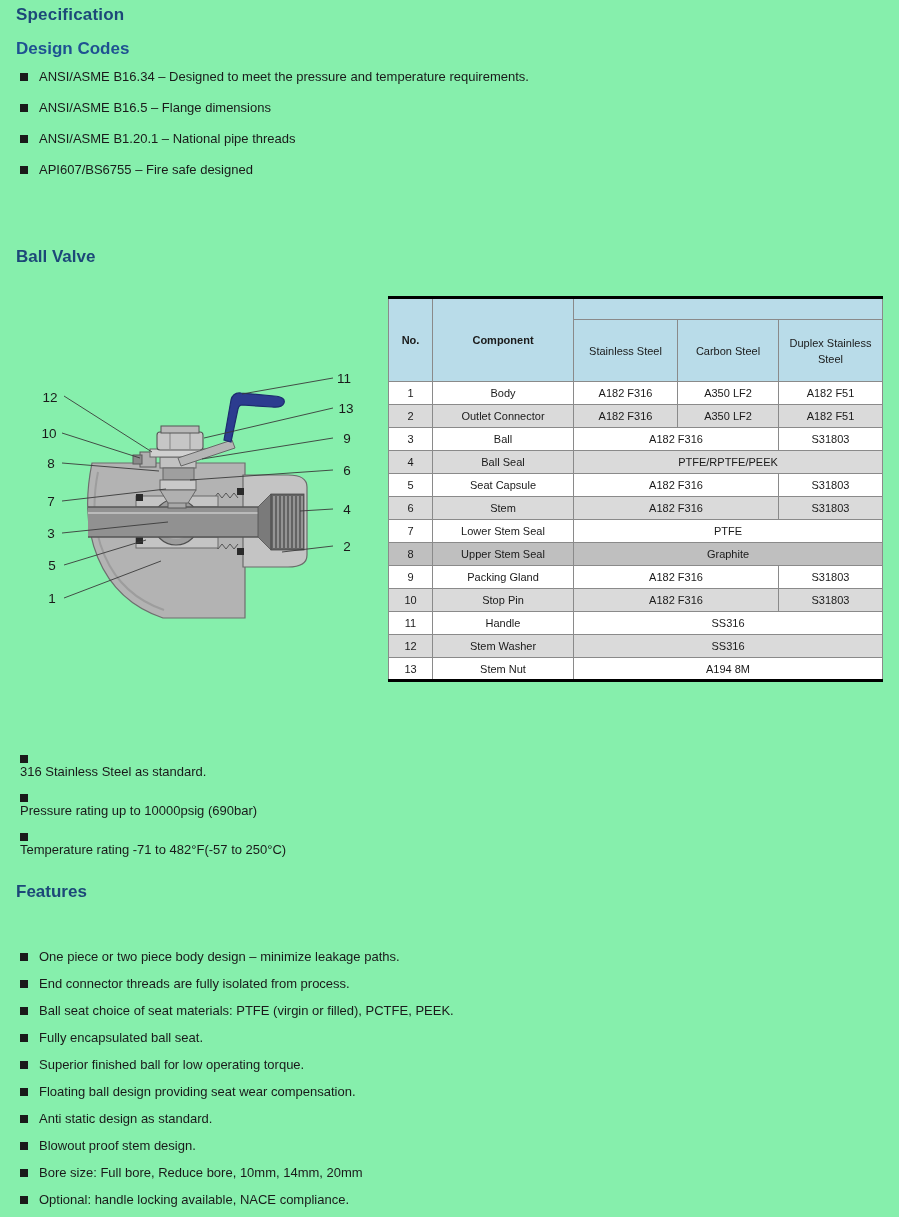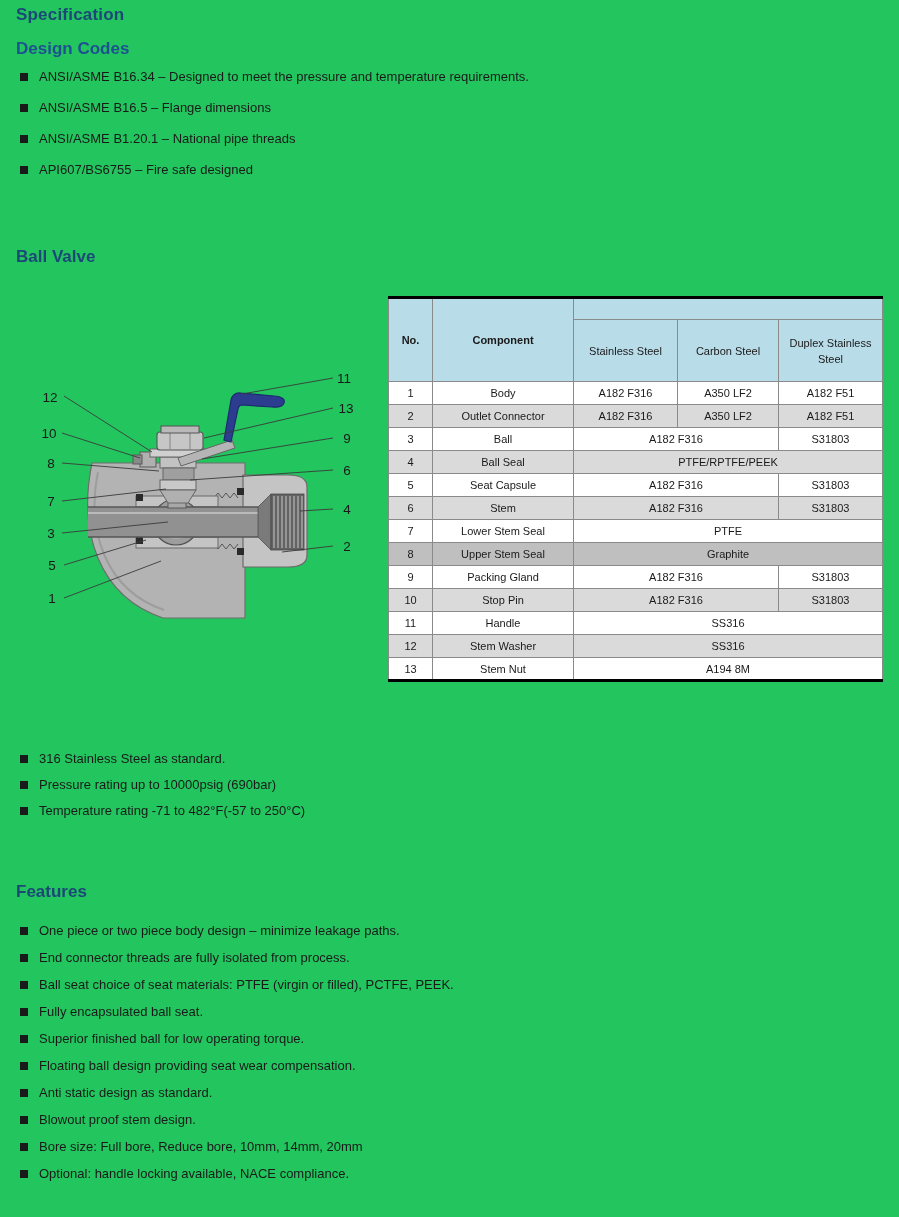--- a/index.html
+++ b/index.html
@@ -1,30 +1,30 @@
 <!DOCTYPE html>
 <html><head>
 <meta charset="utf-8">
 <style>
   * { margin:0; padding:0; box-sizing:border-box; }
   html,body { background:#ffffff; }
   .page {
-    position:relative; width:899px; height:1217px; background:#22c55e;
+    position:relative; width:899px; height:1217px; background:#86efac;
     font-family:"Liberation Sans","DejaVu Sans",sans-serif; color:#1a1a1a; overflow:hidden;
   }
   .abs { position:absolute; }
   .h-main  { font-size:17px;   font-weight:bold; color:#1c4878; letter-spacing:0.2px; }
   .h-sub   { font-size:17px; font-weight:bold; color:#1e5191; }
   .h-sect  { font-size:17px; font-weight:bold; color:#1c4878; }
 
   ul.blist { list-style:none; }
   ul.blist li { display:flex; align-items:flex-start; font-size:13px; line-height:18px; color:#1a1a1a; }
   .sq { width:8px; height:8px; background:#1a1a1a; margin:5px 11px 0 0; flex:0 0 8px; }
   ul.dc li       { margin-bottom:13px; }
-  ul.notes li    { margin-bottom:8px;  }
+  ul.notes li    { margin-bottom:8px;flex-direction:column;  }
   ul.features li { margin-bottom:9px;  }
 
   table.comp {
     border-collapse:collapse; table-layout:fixed; width:494px;
     border-top:3px solid #000; border-bottom:3px solid #000;
     border-left:1px solid #4a4a4a; border-right:1px solid #4a4a4a;
     font-size:11px; text-align:center;
   }
   table.comp th, table.comp td { border:1px solid #8a8a8a; padding:0 3px; }
   table.comp thead th { background:#b9dce9; font-weight:normal; line-height:16px; }
@@ -265,21 +265,21 @@
         <span>Pressure rating up to 10000psig (690bar)</span>
       </li>
     <li>
         <span class="sq"></span>
         <span>Temperature rating -71 to 482°F(-57 to 250°C)</span>
       </li>
   </ul>
 
   <div class="abs h-sect" style="left:16px; top:882px;">Features</div>
 
-  <ul class="abs blist features" style="left:20px; top:922px; width:700px;">
+  <ul class="abs blist features" style="left:20px; top:948px; width:700px;">
     <li>
         <span class="sq"></span>
         <span>One piece or two piece body design – minimize leakage paths.</span>
       </li>
     <li>
         <span class="sq"></span>
         <span>End connector threads are fully isolated from process.</span>
       </li>
     <li>
         <span class="sq"></span>

